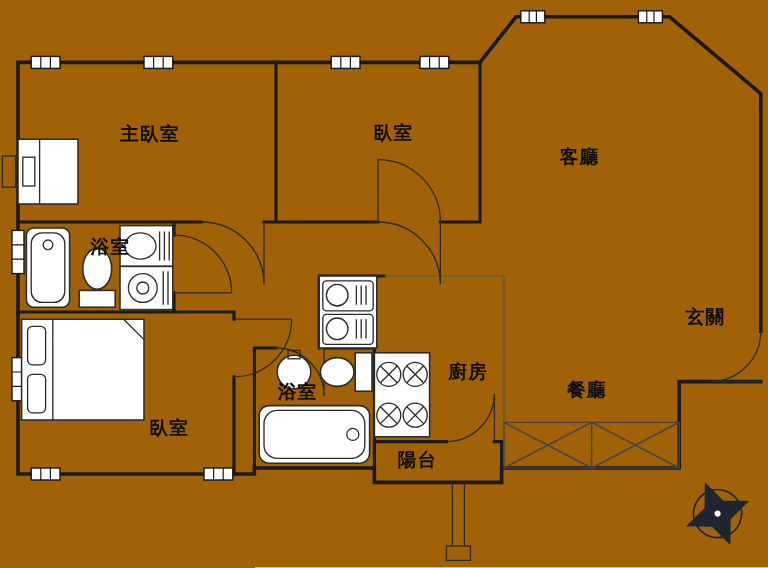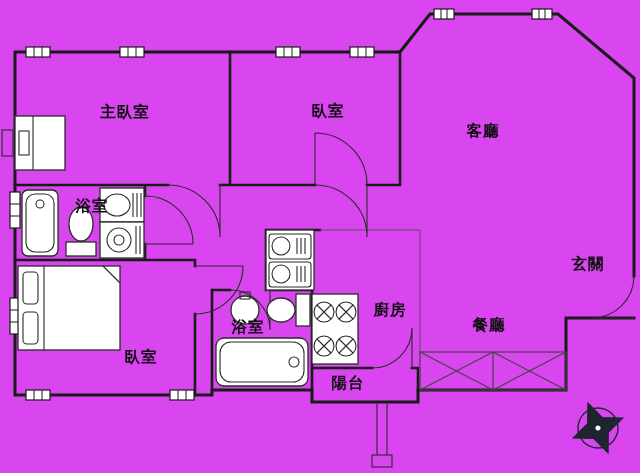--- a/index.html
+++ b/index.html
@@ -1,17 +1,17 @@
 <!DOCTYPE html>
 <html><head>
 <meta charset="utf-8">
 <style>
   html,body{margin:0;padding:0;background:#fff;}
   .canvas{
-    width:640px;height:473px;background:#d946ef;position:relative;overflow:hidden;
+    width:640px;height:473px;background:#a16207;position:relative;overflow:hidden;
     font-family:"Liberation Sans", sans-serif;
   }
   svg{display:block;}
   .wall{stroke:#1a1a1a;stroke-width:3;fill:none;stroke-linecap:square;}
   .iwall{stroke:#1a1a1a;stroke-width:2.6;fill:none;stroke-linecap:square;}
   .thin{stroke:#555;stroke-width:1;fill:none;}
   .door{stroke:#2b2b2b;stroke-width:1.1;fill:none;}
   .fix{stroke:#2b2b2b;stroke-width:1.3;fill:#ffffff;}
   .fixline{stroke:#2b2b2b;stroke-width:1.1;fill:none;}
   .win{fill:#ffffff;stroke:#1a1a1a;stroke-width:1.2;}

